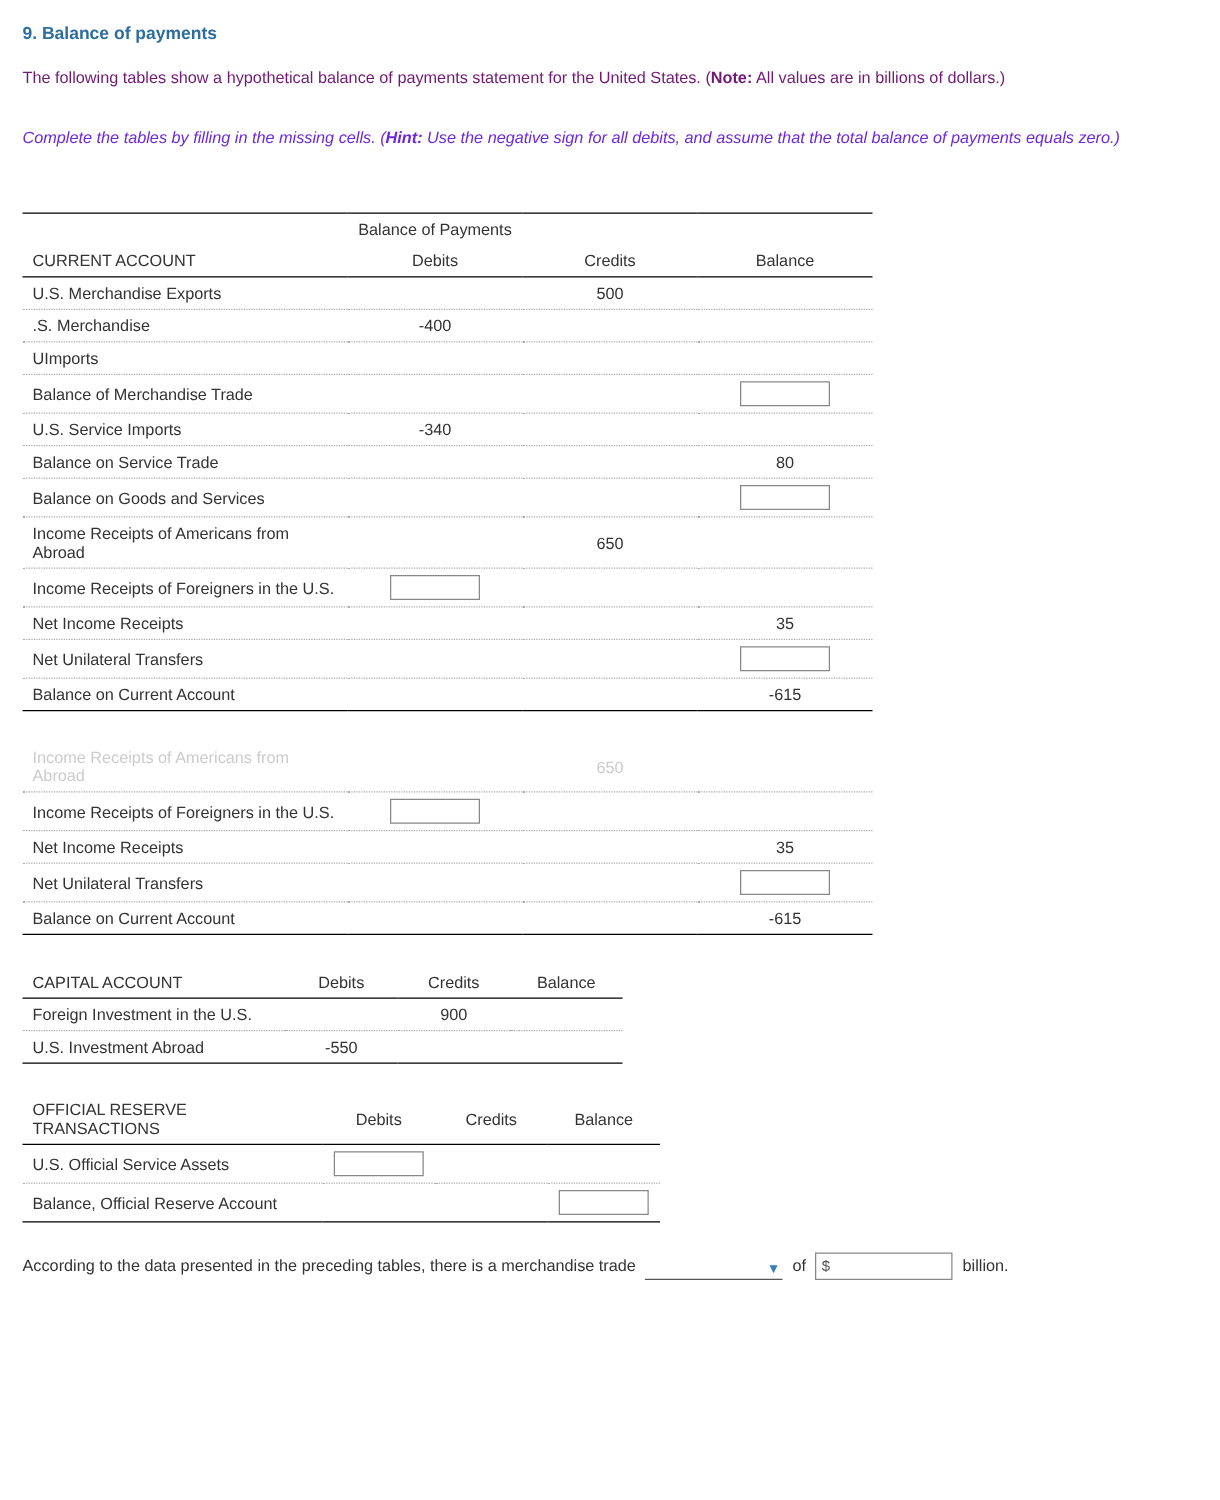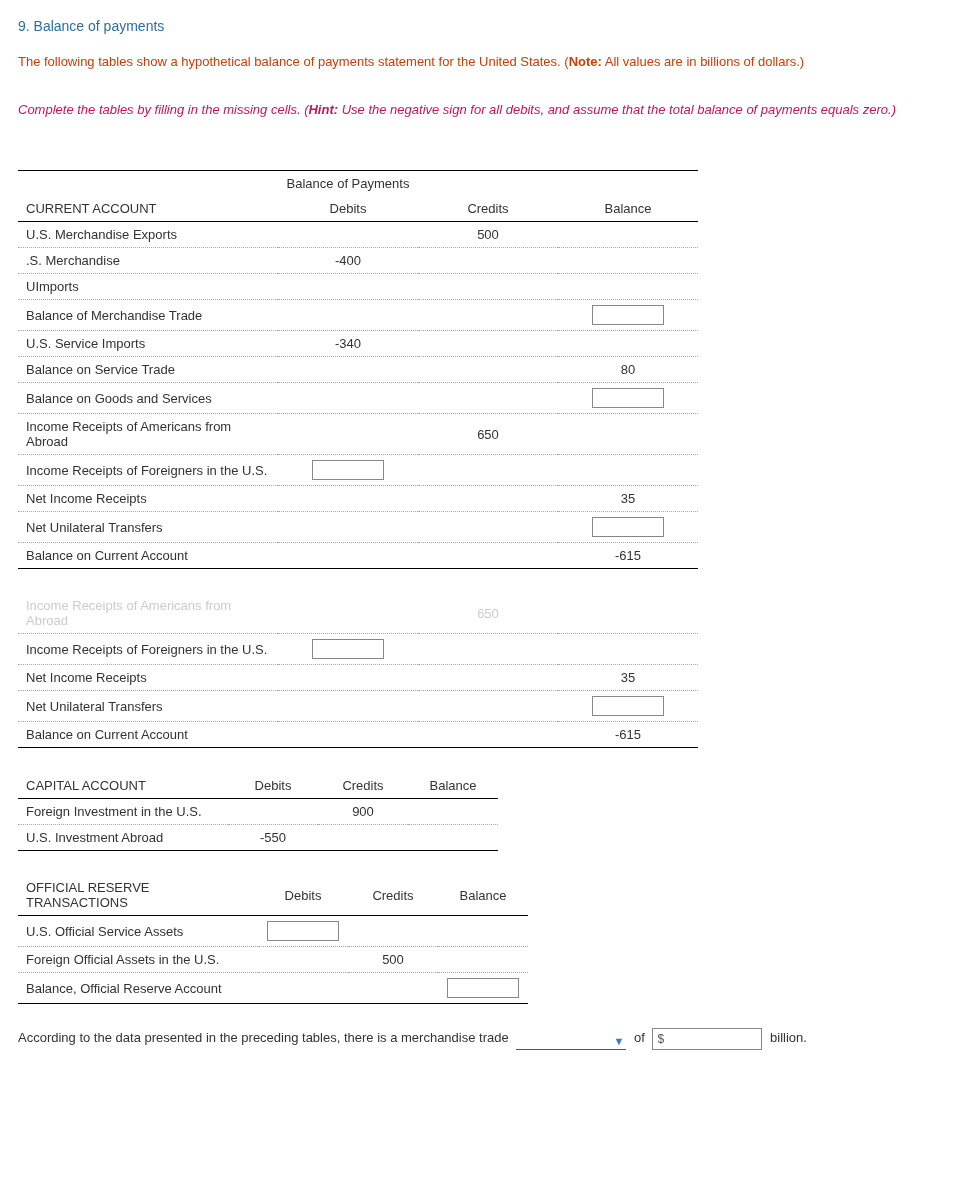--- a/index.html
+++ b/index.html
@@ -7,32 +7,32 @@
     font-family: Verdana, Geneva, sans-serif;
     font-size: 13px;
     color: #333;
     margin: 0;
     padding: 18px;
     width: 976px;
     background: #fff;
   }
   .q-title {
     color: #2e6e9e;
-    font-weight: normal;
+    font-weight: bold;
     font-size: 14px;
     margin-bottom: 18px;
   }
   .intro {
-    color: #c2410c;
+    color: #701a75;
     margin-bottom: 28px;
     line-height: 1.5;
   }
   .instruction {
     font-style: italic;
-    color: #be185d;
+    color: #6d28d9;
     line-height: 1.6;
     margin-bottom: 50px;
   }
   .bold { font-weight: bold; }
 
   table.bop {
     border-collapse: collapse;
     margin-bottom: 24px;
   }
   table.bop td, table.bop th {
@@ -293,26 +293,20 @@
     </tr>
   </thead>
   <tbody>
     <tr>
       <td>U.S. Official Service Assets</td>
       <td class="col-num-s"><input class="cell" style=""></td>
       <td class="col-num-s"></td>
         <td class="col-num-s"></td>
     </tr>
     <tr>
-      <td>Foreign Official Assets in the U.S.</td>
-      <td class="col-num-s"></td>
-      <td class="col-num-s">500</td>
-      <td class="col-num-s"></td>
-    </tr>
-    <tr>
       <td>Balance, Official Reserve Account</td>
       <td class="col-num-s"></td>
         <td class="col-num-s"></td>
       <td class="col-num-s"><input class="cell" style=""></td>
     </tr>
   </tbody>
 </table>
 
 <div class="bottom-sentence">
   <span>According to the data presented in the preceding tables, there is a merchandise trade </span>

